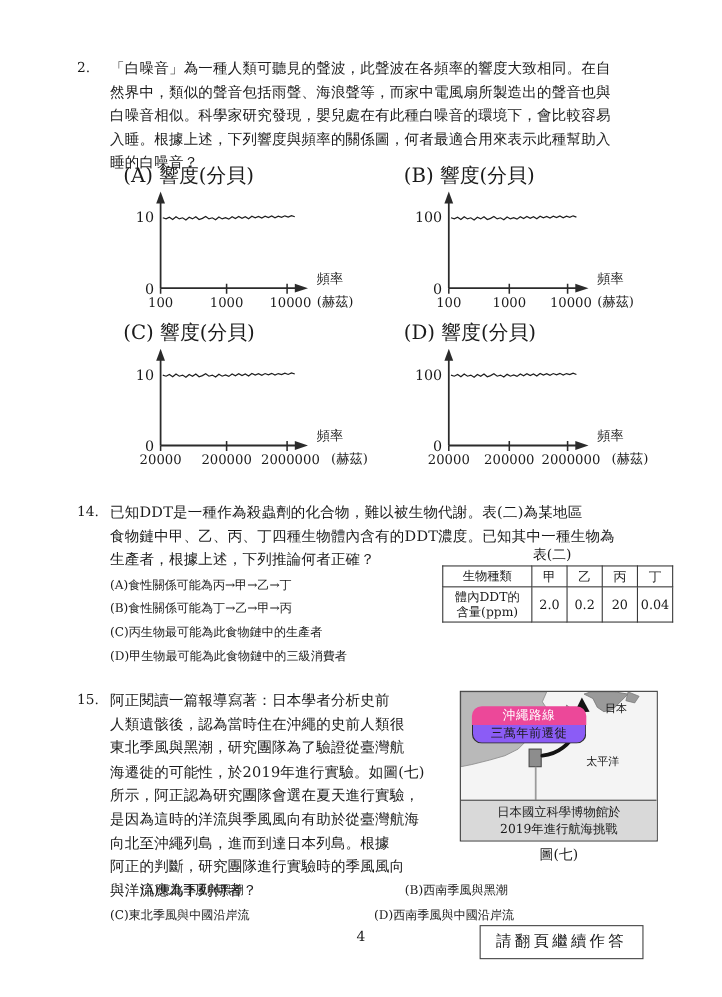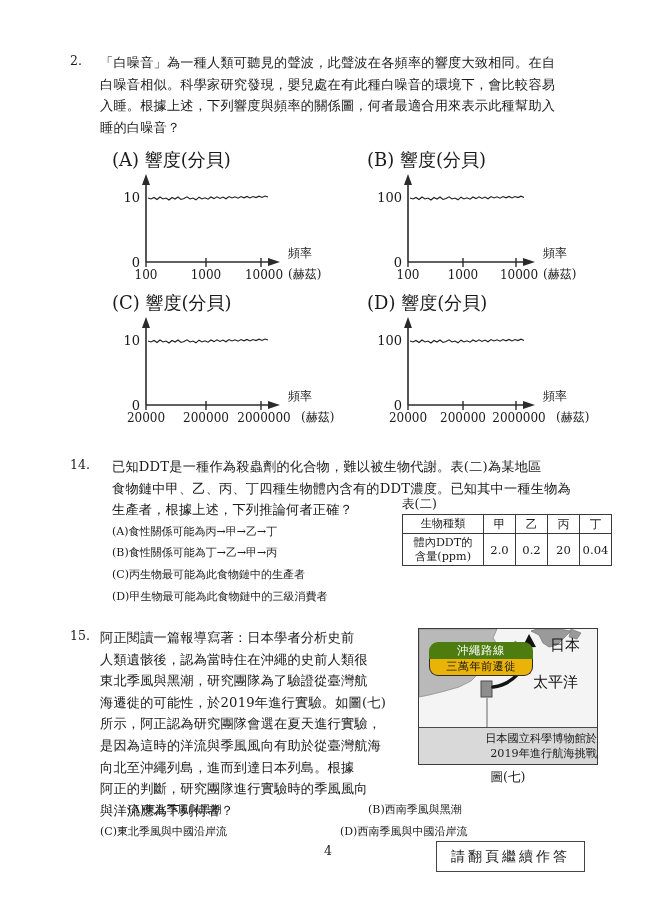--- a/index.html
+++ b/index.html
@@ -82,20 +82,21 @@
   }
 
   
   .tbl-wrap {
     position: absolute;
     left: 402px;
     top: 496px;
     width: 200px;
   }
   .tbl-caption {
+    text-align: center;
     font-size: 12.6px;
     line-height: 16px;
     margin-bottom: 2px;
   }
   table.ddt {
     border-collapse: collapse;
     width: 196px;
     table-layout: fixed;
   }
   table.ddt td {
@@ -146,21 +147,21 @@
     position: absolute;
     left: 0;
     bottom: 0;
     width: 178px;
     height: 37px;
     background: #d9d9d9;
     border-top: 1.3px solid #4a4a4a;
     box-sizing: border-box;
     display: flex;
     flex-direction: column;
-    align-items: flex-end;
+    align-items: center;
     justify-content: center;
   }
   .fig-caption-bar span {
     font-size: 11.2px;
     line-height: 15px;
     white-space: nowrap;
     color: #1a1a1a;
   }
   .fig-label {
     text-align: center;
@@ -171,51 +172,51 @@
 
   
   .callout {
     position: absolute;
     left: 10px;
     top: 13px;
     width: 104px;
     z-index: 5;
   }
   .callout-top {
-    background: #4d7c0f;
+    background: #ec4899;
     color: #ffffff;
     font-size: 11.4px;
     line-height: 17px;
     text-align: center;
     border-radius: 9px 9px 0 0;
     letter-spacing: 0.6px;
     white-space: nowrap;
   }
   .callout-bot {
-    background: #eab308;
+    background: #8b5cf6;
     color: #1a1a1a;
     font-size: 11.2px;
     line-height: 16px;
     text-align: center;
     border: 1px solid #2b2b2b;
     border-top: none;
     border-radius: 0 0 9px 9px;
     letter-spacing: 0.4px;
     white-space: nowrap;
   }
   .map-text {
     position: absolute;
-    font-size: 15px;
+    font-size: 10px;
     line-height: 14px;
     white-space: nowrap;
     color: #111;
     z-index: 4;
   }
   .map-japan { left: 131px; top: 9px; }
-  .map-pacific { left: 114px; top: 46px; }
+  .map-pacific { left: 114px; top: 57px; }
 
   
   .page-no {
     position: absolute;
     left: 0;
     right: 0;
     top: 843px;
     text-align: center;
     font-size: 12.6px;
     font-family: "DejaVu Serif", "Liberation Serif", serif;
@@ -234,20 +235,21 @@
 </style>
 </head>
 <body>
 
 <div class="page">
 
   <div class="question" style="left:70px; top:52px; width:530px;">
     <div class="q-num">2.</div>
     <div class="q-body">
       <div class="q-line">「白噪音」為一種人類可聽見的聲波，此聲波在各頻率的響度大致相同。在自</div>
+      <div class="q-line">然界中，類似的聲音包括雨聲、海浪聲等，而家中電風扇所製造出的聲音也與</div>
       <div class="q-line">白噪音相似。科學家研究發現，嬰兒處在有此種白噪音的環境下，會比較容易</div>
       <div class="q-line">入睡。根據上述，下列響度與頻率的關係圖，何者最適合用來表示此種幫助入</div>
       <div class="q-line">睡的白噪音？</div>
     </div>
   </div>
 
   <div class="chart-grid">
 
     <div class="chart-row">
 
@@ -348,21 +350,21 @@
             <text x="110" y="111" font-family="DejaVu Serif, Liberation Serif, serif" font-size="12" fill="#1a1a1a" text-anchor="middle">200000</text>
             <text x="166" y="111" font-family="DejaVu Serif, Liberation Serif, serif" font-size="12" fill="#1a1a1a" text-anchor="middle">2000000</text>
             <text x="190" y="89" font-family="DejaVu Serif, Liberation Serif, serif" font-size="12" fill="#1a1a1a">頻率</text>
             <text x="203" y="110" font-family="DejaVu Serif, Liberation Serif, serif" font-size="12" fill="#1a1a1a">(赫茲)</text>
           </svg>
         </div>
       </div>
     </div>
   </div>
 
-  <div class="question" style="left:70px; top:456px; width:530px;gap:12px;">
+  <div class="question" style="left:70px; top:456px; width:530px;">
     <div class="q-num">14.</div>
     <div class="q-body">
       <div class="q-line">已知DDT是一種作為殺蟲劑的化合物，難以被生物代謝。表(二)為某地區</div>
       <div class="q-line">食物鏈中甲、乙、丙、丁四種生物體內含有的DDT濃度。已知其中一種生物為</div>
       <div class="q-line">生產者，根據上述，下列推論何者正確？</div>
       <div class="opt-line">(A)食性關係可能為丙→甲→乙→丁</div>
       <div class="opt-line">(B)食性關係可能為丁→乙→甲→丙</div>
       <div class="opt-line">(C)丙生物最可能為此食物鏈中的生產者</div>
       <div class="opt-line">(D)甲生物最可能為此食物鏈中的三級消費者</div>
     </div>

